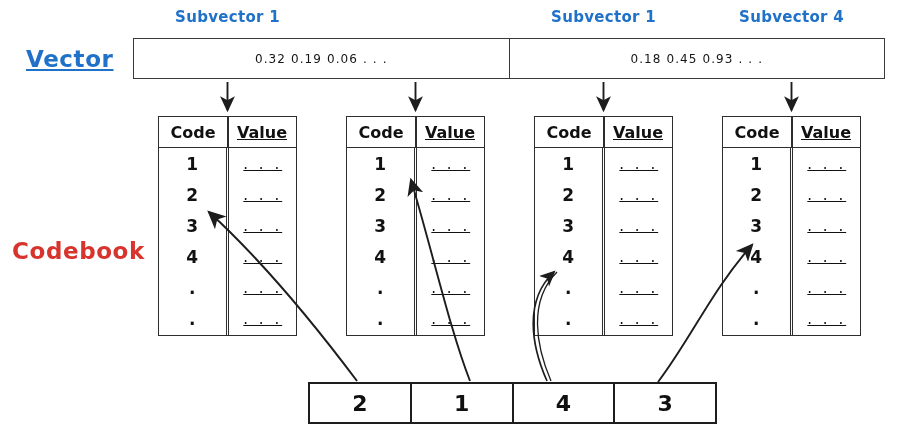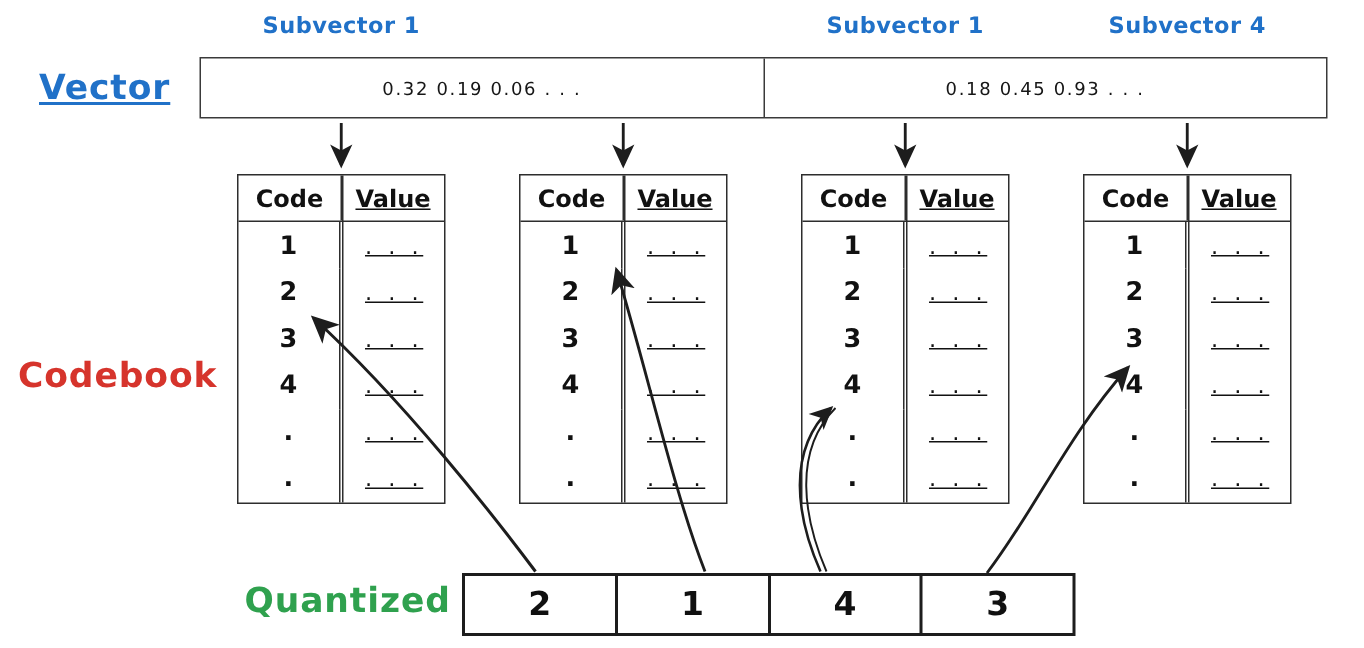--- a/index.html
+++ b/index.html
@@ -171,21 +171,20 @@
 <body>
 
 <div id="canvas">
 
   <div class="subvector-label" style="left:158px; top:8px; width:139px;">Subvector 1</div>
   <div class="subvector-label" style="left:534px; top:8px; width:139px;">Subvector 1</div>
   <div class="subvector-label" style="left:722px; top:8px; width:139px;">Subvector 4</div>
 
   <div class="side-label label-vector" style="left:26px; top:46px;text-decoration:underline;">Vector</div>
   <div class="side-label label-codebook" style="left:12px; top:206px;margin-top:32px;">Codebook</div>
-  <div class="side-label label-quantized" style="left:163px; top:388px;">Quantized</div>
 
   <div id="vector-strip">
     <div class="vector-cell">0.32  0.19  0.06 . . .</div>
     <div class="vector-cell">0.18  0.45  0.93 . . .</div>
   </div>
 
   <div class="codebook" style="left:158px; top:116px;">
     <div class="cb-divider"></div>
     <div class="cb-head">
       <div class="cb-cell">Code</div>

